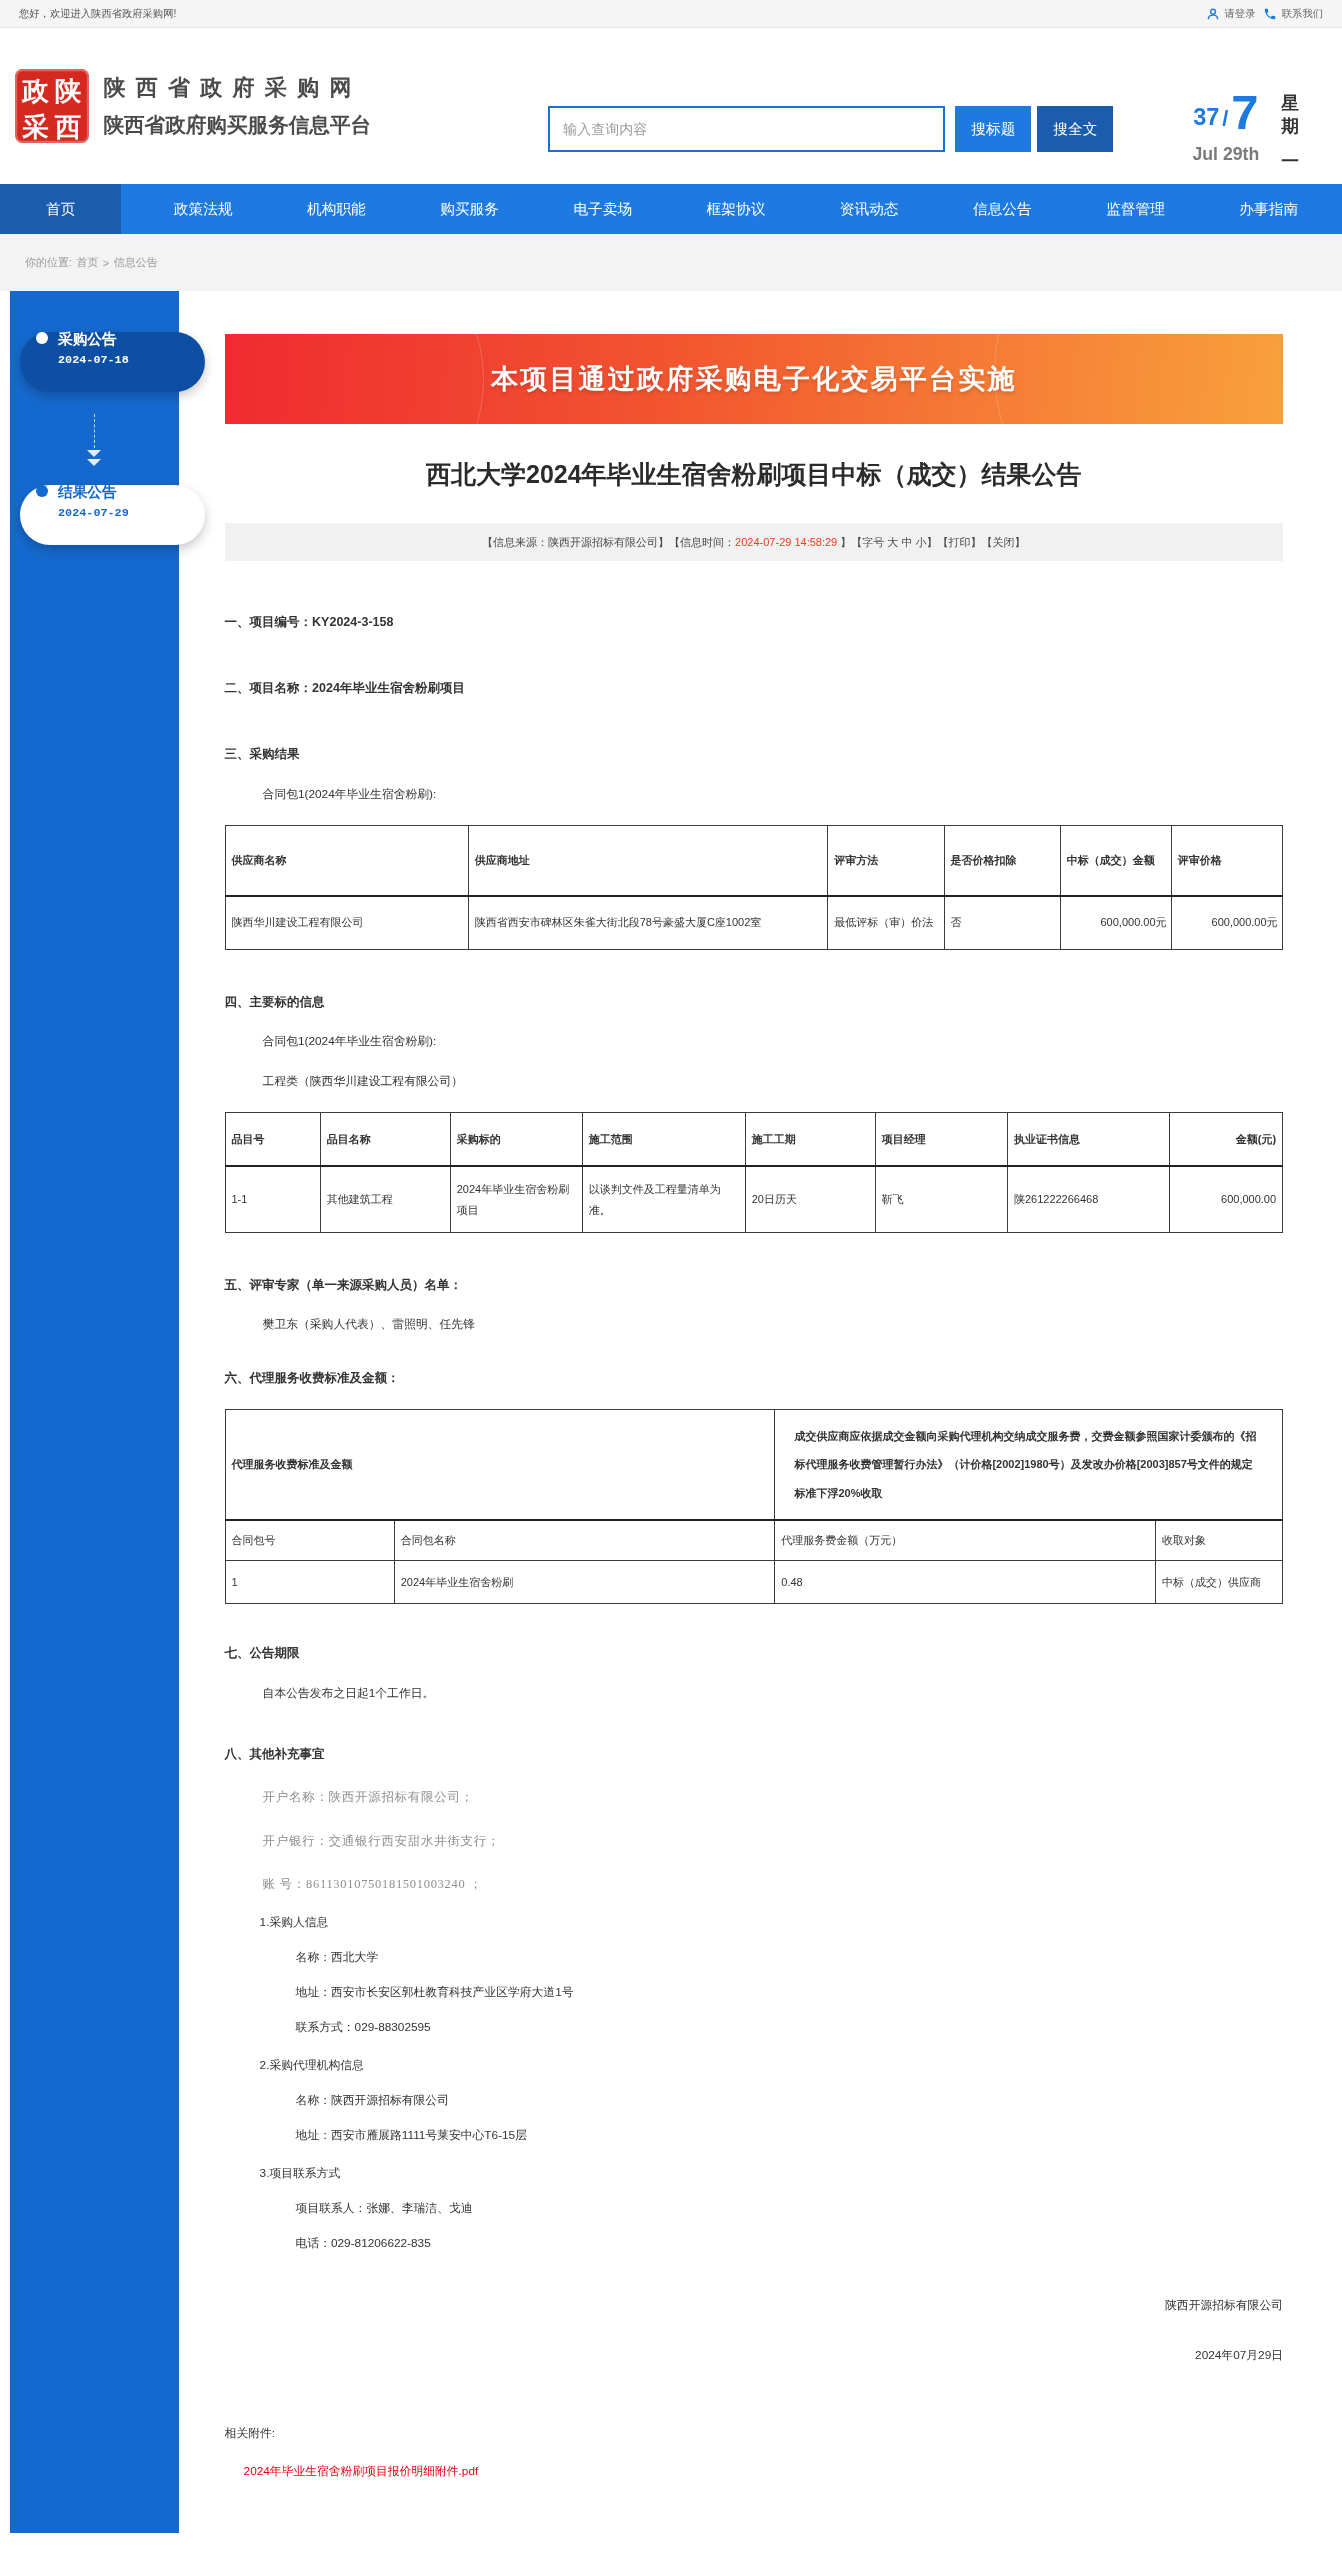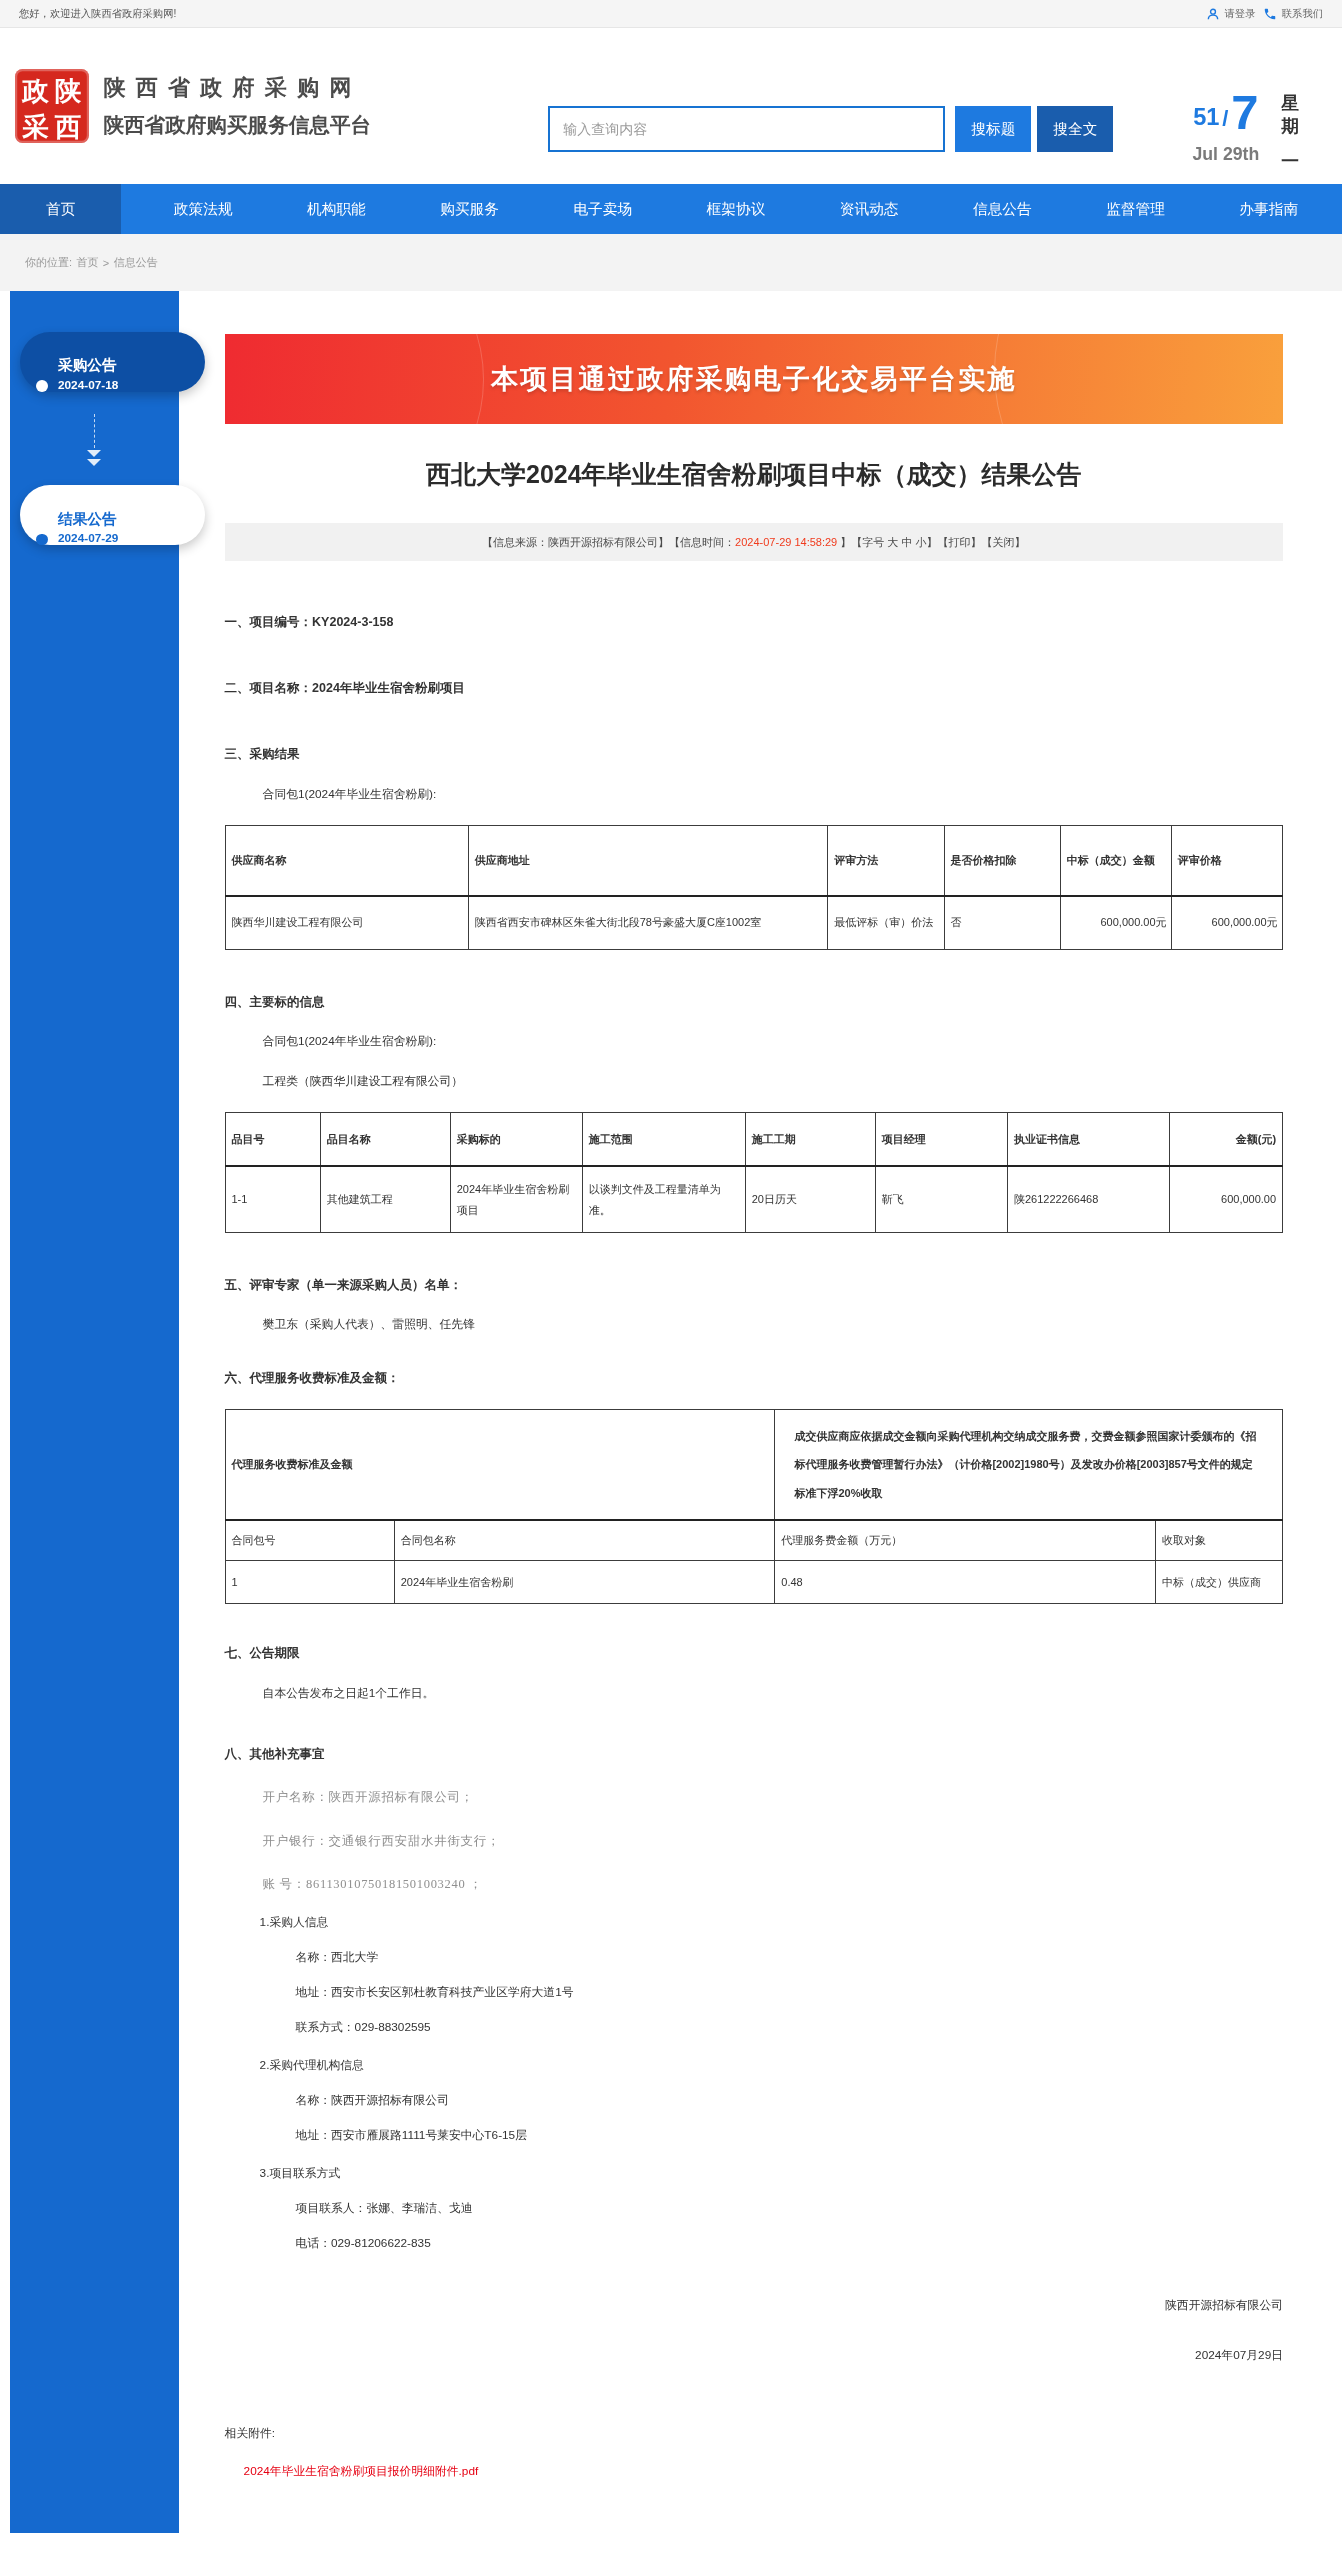--- a/index.html
+++ b/index.html
@@ -47,22 +47,22 @@
   .nav-item.active { background:#1a5dad; padding:0 46px; margin-left:0; }
   .nav-spacer { flex:1; }
 
   
   .breadcrumb { height:57px; background:#f3f3f3; display:flex; align-items:center; padding-left:25px;
                 font-size:11px; color:#999; gap:4.4px; }
 
   
   .main { display:flex; align-items:stretch; min-height:2242px; background:#fff; }
   .sidebar { width:169px; margin-left:9.6px; background:#1569ce; flex-shrink:0; position:relative; }
-  .step { width:185px; height:60px; border-radius:30px; display:flex; align-items:flex-end; gap:10.3px;
-          padding-left:16px; position:relative; z-index:2; box-shadow:0 4.4px 10.3px rgba(0,0,0,.22); cursor:pointer; }
+  .step { width:185px; height:60px; border-radius:30px; display:flex; align-items:flex-start; gap:10.3px;
+          padding-left:16px; position:relative; z-index:2; box-shadow:0 4.4px 10.3px rgba(0,0,0,.22); cursor:pointer;font-family:Liberation Mono, monospace; }
   .step-done { background:#0d4fa4; color:#fff; margin:41px 0 0 10.3px; }
   .step-active { background:#ffffff; color:#1569ce; margin:19px 0 0 10.3px; }
   .dot { width:11.8px; height:11.8px; border-radius:50%; flex-shrink:0; }
   .step-done .dot { background:#fff; }
   .step-active .dot { background:#1569ce; }
   .step-title { font-size:14.7px; font-weight:bold; line-height:1.2; }
   .step-date { font-size:11.8px; font-weight:bold; margin-top:2.9px; }
   .arrow { margin-top:22px; }
   .dash { width:0; height:34px; border-left:1.5px dashed rgba(255,255,255,.75); margin:0 auto; }
   .chev { width:0; height:0; border-left:7.4px solid transparent; border-right:7.4px solid transparent;
@@ -159,21 +159,21 @@
 
   <div class="search">
     <input type="text" placeholder="输入查询内容" style="">
     <button class="btn btn-title">搜标题</button>
     <button class="btn btn-full">搜全文</button>
   </div>
 
   <div class="datebox">
     <div class="date-nums">
       <div class="date-line">
-        <span class="d29">51</span>
+        <span class="d29">37</span>
         <span class="slash">/</span>
         <span class="d7">7</span>
       </div>
       <div class="date-en">Jul 29th</div>
     </div>
     <div class="weekday">
       <span>星</span>
       <span>期</span>
       <span class="w-last">一</span>
     </div>

